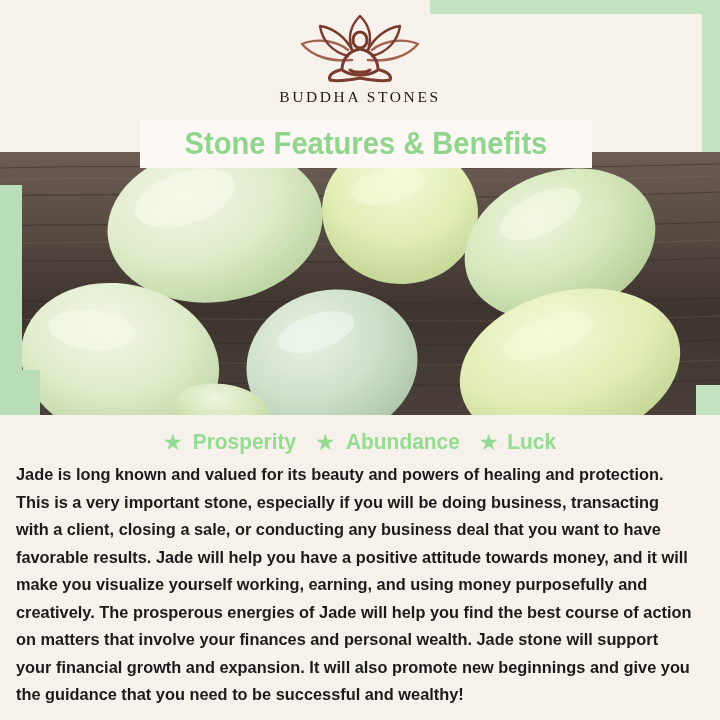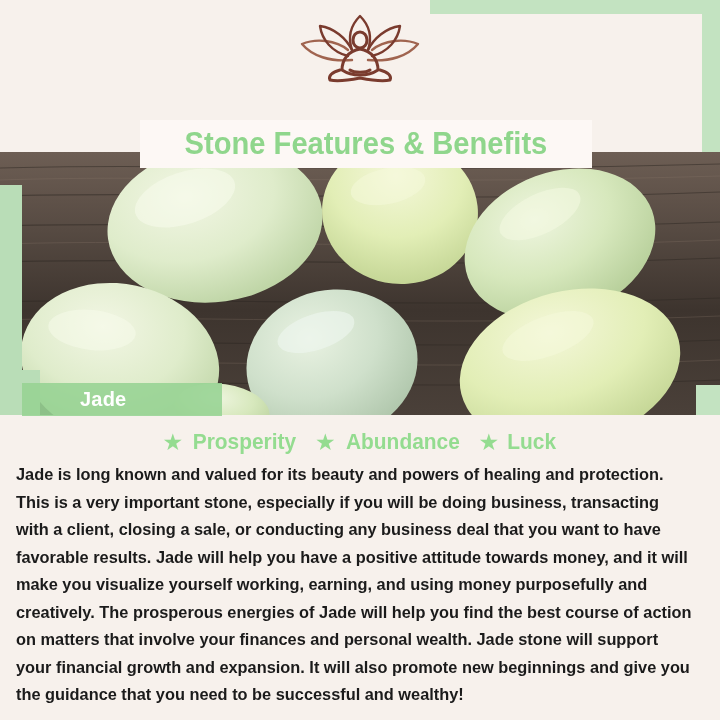--- a/index.html
+++ b/index.html
@@ -194,20 +194,21 @@
 
         <ellipse cx="78" cy="28" rx="7" ry="8"></ellipse>
 
         <path d="M78 37 C66 39 60 48 60 58 C66 62 72 63 78 63 C84 63 90 62 96 58 C96 48 90 39 78 37 Z"></path>
 
         <path d="M58 58 C50 60 46 64 48 68 C56 70 68 68 78 66 C88 68 100 70 108 68 C110 64 106 60 98 58"></path>
 
         <path d="M68 58 C72 61 84 61 88 58"></path>
       </g>
     </svg>
+    <div class="logo-text">BUDDHA STONES</div>
   </div>
 
   <div class="title-band">
     <span class="title-text">Stone Features &amp; Benefits</span>
   </div>
 
   <div class="photo">
     <svg width="720" height="263" viewBox="0 0 720 263">
       <defs>
         <linearGradient id="wood" x1="0" y1="0" x2="0" y2="1">
@@ -274,23 +275,20 @@
       <ellipse cx="548" cy="184" rx="48" ry="20" fill="#f6fadc" opacity="0.5" transform="rotate(-20 548 184)"></ellipse>
 
       <ellipse cx="222" cy="258" rx="48" ry="26" fill="url(#jg2)" transform="rotate(8 222 258)"></ellipse>
     </svg>
   </div>
 
   <div class="frame-left-strip"></div>
   <div class="frame-left-strip2"></div>
   <div class="frame-right-strip"></div>
 
-  <div class="jade-banner">
-    <span class="jade-label">Jade</span>
-  </div>
 
   <div class="content">
     <div class="benefits">
       <div class="benefit">
         <span class="star">★</span>
         <span class="benefit-label">Prosperity</span>
       </div>
       <div class="benefit">
         <span class="star">★</span>
         <span class="benefit-label">Abundance</span>

